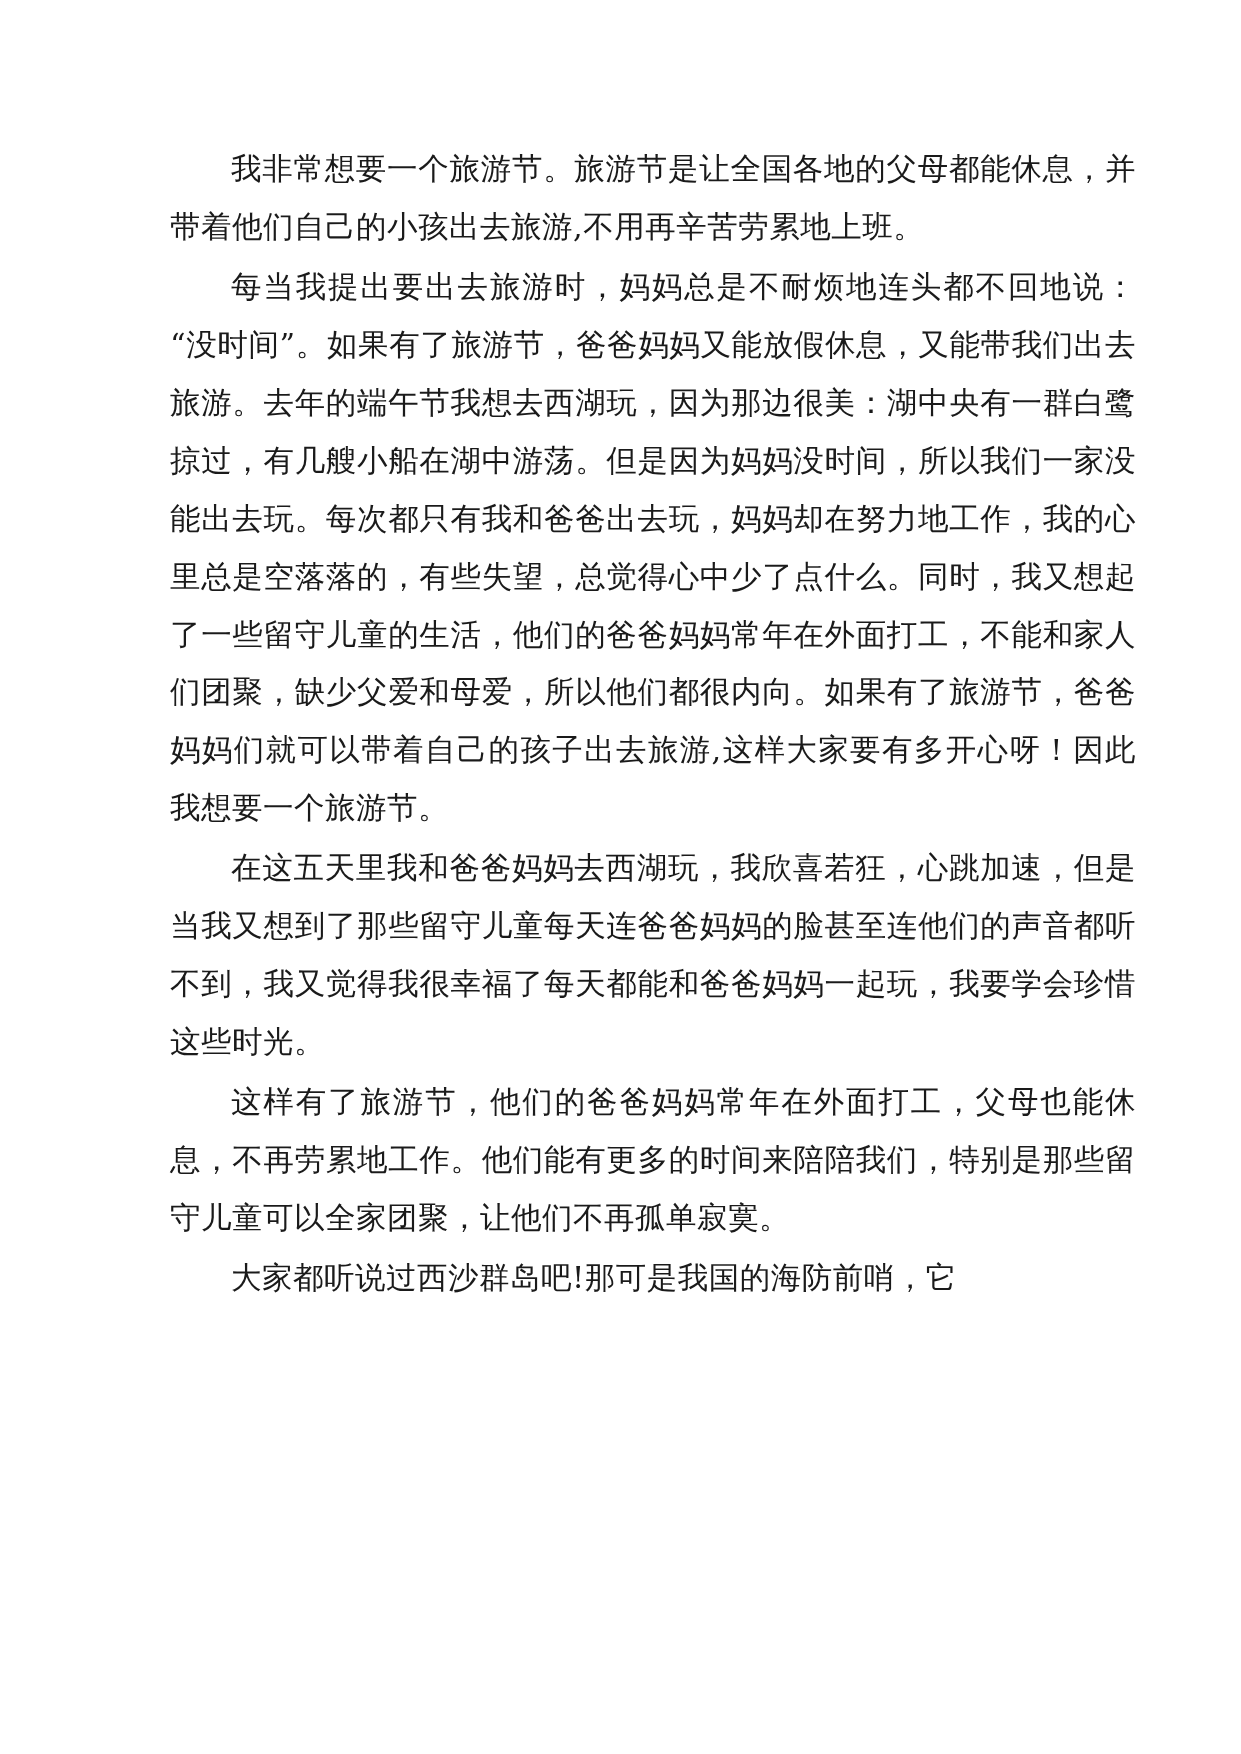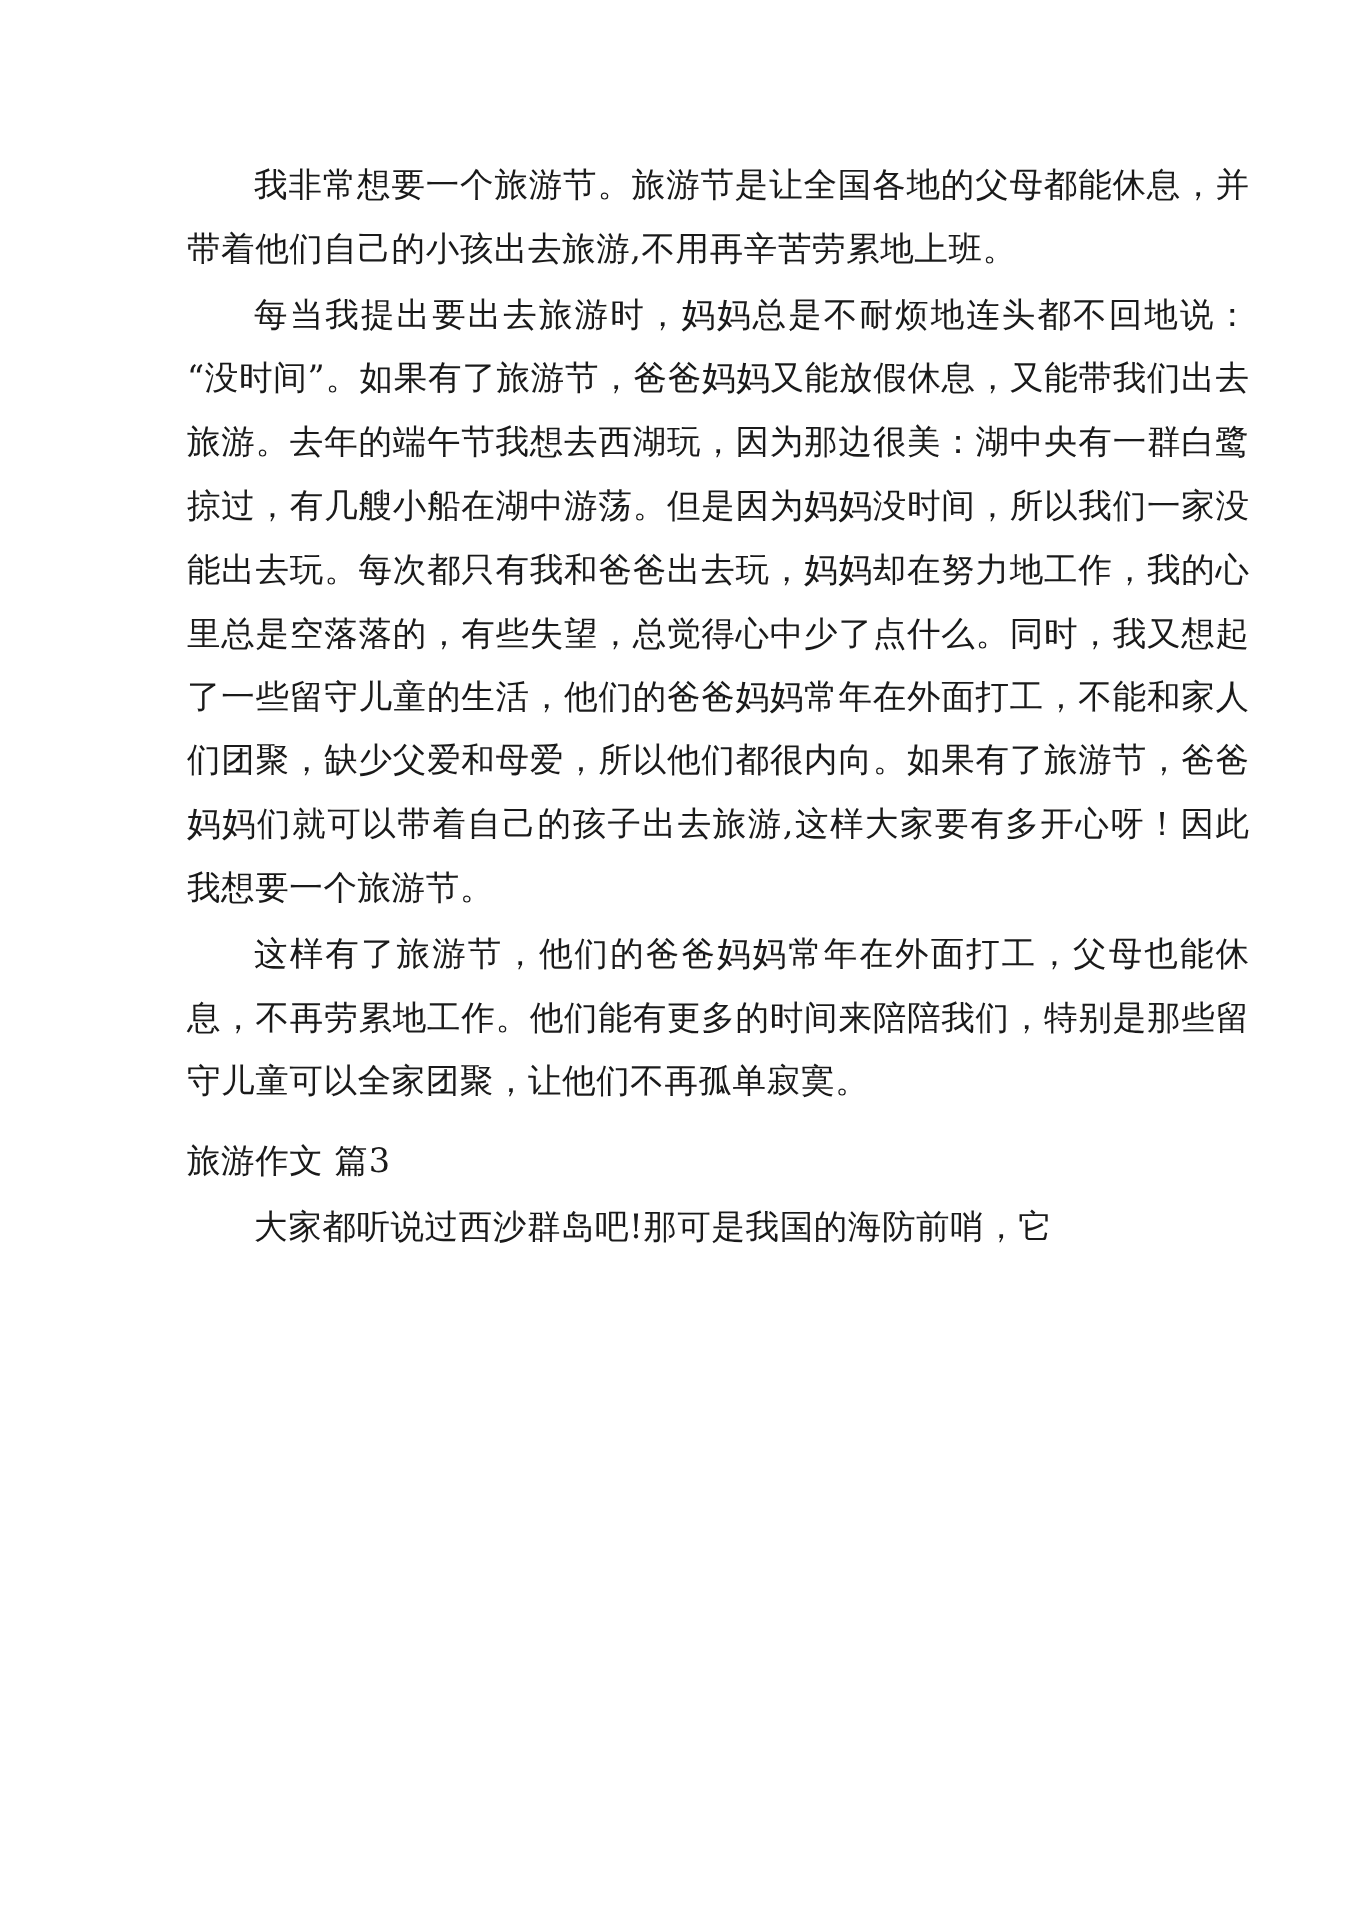--- a/index.html
+++ b/index.html
@@ -37,17 +37,17 @@
     letter-spacing: 0.5px;
   }
 </style>
 </head>
 <body>
 
 <div class="page">
   <div class="doc-body">
     <p class="para">我非常想要一个旅游节。旅游节是让全国各地的父母都能休息，并带着他们自己的小孩出去旅游,不用再辛苦劳累地上班。</p>
     <p class="para">每当我提出要出去旅游时，妈妈总是不耐烦地连头都不回地说：“没时间”。如果有了旅游节，爸爸妈妈又能放假休息，又能带我们出去旅游。去年的端午节我想去西湖玩，因为那边很美：湖中央有一群白鹭掠过，有几艘小船在湖中游荡。但是因为妈妈没时间，所以我们一家没能出去玩。每次都只有我和爸爸出去玩，妈妈却在努力地工作，我的心里总是空落落的，有些失望，总觉得心中少了点什么。同时，我又想起了一些留守儿童的生活，他们的爸爸妈妈常年在外面打工，不能和家人们团聚，缺少父爱和母爱，所以他们都很内向。如果有了旅游节，爸爸妈妈们就可以带着自己的孩子出去旅游,这样大家要有多开心呀！因此我想要一个旅游节。</p>
+    <p class="para">在这五天里我和爸爸妈妈去西湖玩，我欣喜若狂，心跳加速，但是当我又想到了那些留守儿童每天连爸爸妈妈的脸甚至连他们的声音都听不到，我又觉得我很幸福了每天都能和爸爸妈妈一起玩，我要学会珍惜这些时光。</p>
     <p class="para">这样有了旅游节，他们的爸爸妈妈常年在外面打工，父母也能休息，不再劳累地工作。他们能有更多的时间来陪陪我们，特别是那些留守儿童可以全家团聚，让他们不再孤单寂寞。</p>
-    <h2 class="section-heading">旅游作文  篇3</h2>
     <p class="para">大家都听说过西沙群岛吧!那可是我国的海防前哨，它</p>
   </div>
 </div>
 
 </body></html>

